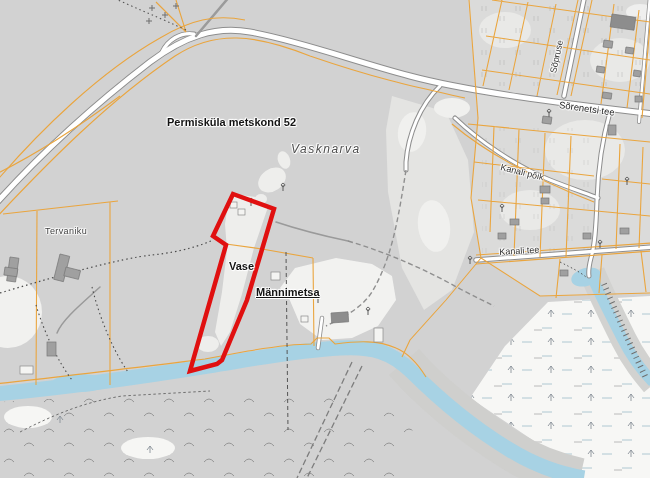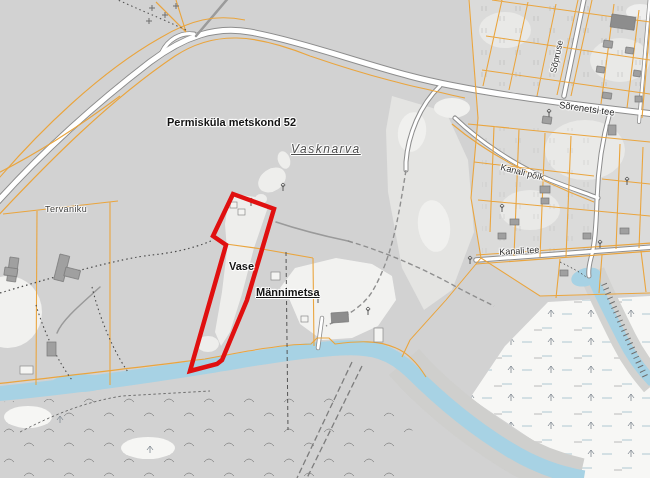--- a/index.html
+++ b/index.html
@@ -7,21 +7,21 @@
     position:relative;width:650px;height:478px;overflow:hidden;
     background:#d2d2d2;font-family:"Liberation Sans",sans-serif;
   }
   #map-viewport svg{position:absolute;left:0;top:0;}
   .map-label{
     position:absolute;white-space:nowrap;pointer-events:none;
     font-family:"Liberation Sans",sans-serif;
     text-shadow:-1px 0 1px #fff,1px 0 1px #fff,0 -1px 1px #fff,0 1px 1px #fff,1px 1px 1px #fff,-1px -1px 1px #fff;
   }
   .lbl-bold{font-weight:700;font-size:11px;color:#141414;}
-  .lbl-settlement{font-style:italic;font-size:12px;color:#4d4d4d;letter-spacing:1.5px;text-decoration:underline;}
+  .lbl-settlement{font-style:italic;font-size:12px;color:#4d4d4d;letter-spacing:1.5px;}
   .lbl-farm{font-size:9px;color:#3f3f3f;letter-spacing:.4px;}
   .lbl-road{font-size:9.5px;color:#262626;}
   .lbl-road-sm{font-size:9px;color:#333;}
 </style>
 </head>
 <body>
 
 <div id="map-viewport">
 <svg width="650" height="478" viewBox="0 0 650 478">
   <defs>
@@ -200,18 +200,18 @@
     <path d="M149,8 h6 M152,5 v6 M162,15 h6 M165,12 v6 M146,21 h6 M149,18 v6 M173,6 h6 M176,3 v6"></path>
   </g>
 
   <polygon points="233,194 274,209 247,300 222,360 217,364 190,371 226,245 213,236" fill="none" stroke="#e01010" stroke-width="4.5" stroke-linejoin="miter"></polygon>
 </svg>
 
 <div class="map-label lbl-bold" style="left:167px;top:116px;">Permisküla metskond 52</div>
 <div class="map-label lbl-settlement" style="left:291px;top:142px;">Vasknarva</div>
 <div class="map-label lbl-bold" style="left:229px;top:225px;margin-top:35px;">Vase</div>
 <div class="map-label lbl-bold" style="left:256px;top:286px;text-decoration:underline;">Männimetsa</div>
-<div class="map-label lbl-farm" style="left:45px;top:204px;">Tervaniku</div>
+<div class="map-label lbl-farm" style="left:45px;top:226px;">Tervaniku</div>
 <div class="map-label lbl-road" style="left:560px;top:99px;transform:rotate(8deg);transform-origin:left top;">Sõrenetsi tee</div>
 <div class="map-label lbl-road-sm" style="left:558px;top:64px;transform:rotate(-78deg);transform-origin:left bottom;">Sõpruse</div>
 <div class="map-label lbl-road-sm" style="left:502px;top:162px;transform:rotate(14deg);transform-origin:left top;">Kanali põik</div>
 <div class="map-label lbl-road-sm" style="left:499px;top:247px;transform:rotate(-3.5deg);transform-origin:left top;">Kanali tee</div>
 </div>
 
 </body></html>

